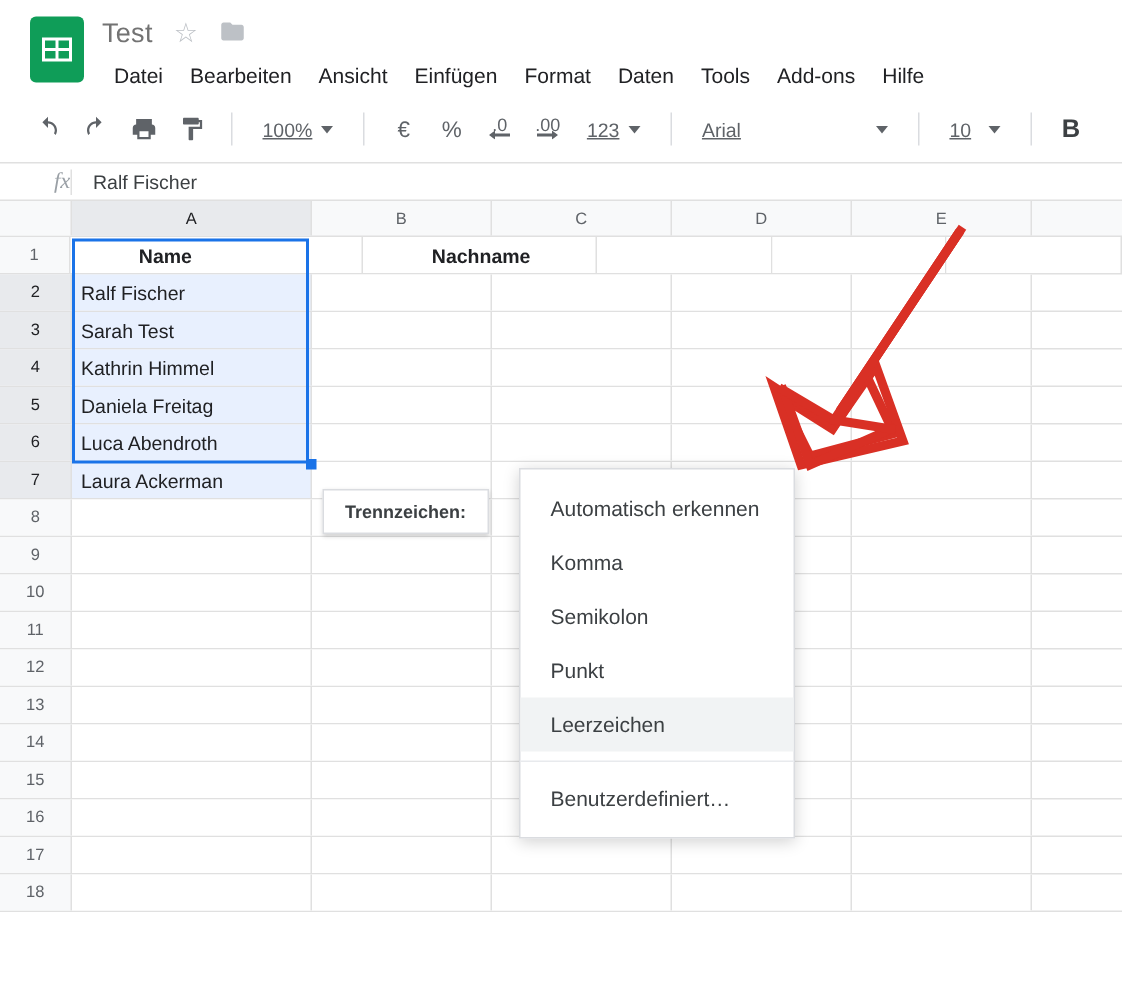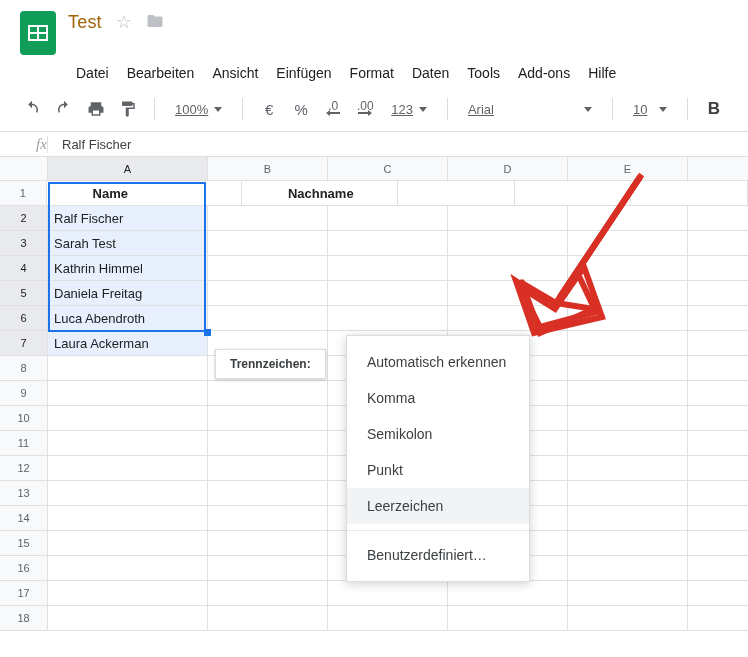--- a/index.html
+++ b/index.html
@@ -31,31 +31,30 @@
   .doc-icon svg { display:block; }
   .hdr-right { flex: 1 1 auto; padding-left: 8px; }
   .title-row {
     display: flex;
     align-items: center;
     gap: 14px;
     height: 28px;
   }
   .doc-title {
     font-size: 18px;
-    color: #a16207;
+    color: #737373;
     letter-spacing: .2px;
   }
   .menu-row {
     display: flex;
     align-items: center;
     gap: 2px;
     height: 28px;
     font-size: 14px;
     color: #202124;
-    margin-top: 23px;
   }
   .menu-row span { padding: 4px 8px; cursor: pointer; }
 
   
   .toolbar {
     display: flex;
     align-items: center;
     height: 44px;
     padding: 0 18px;
     gap: 4px;

